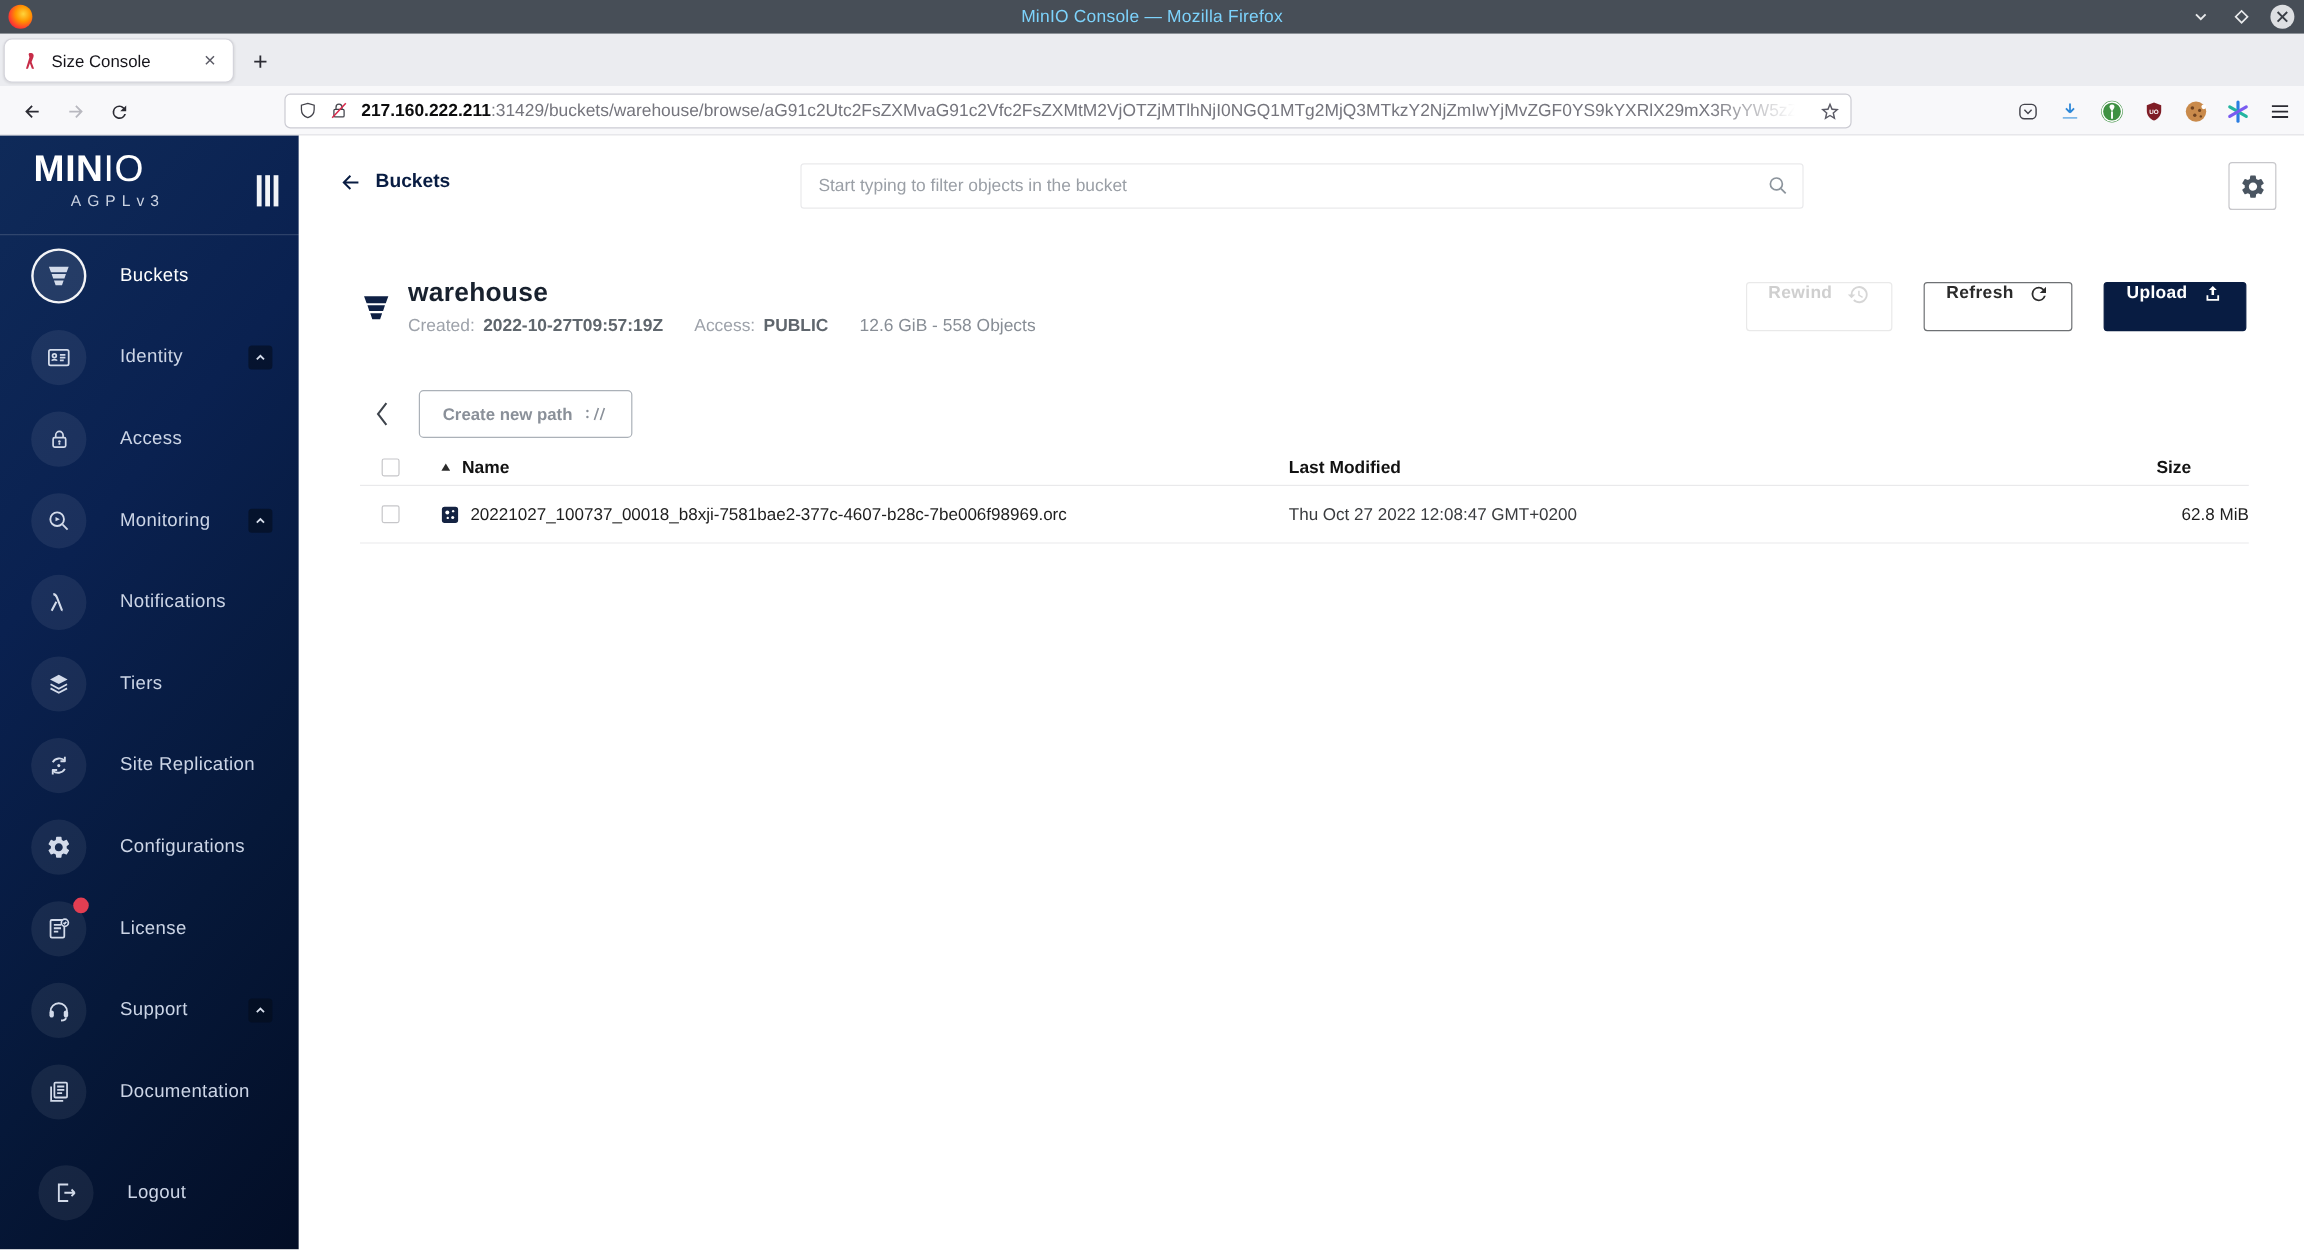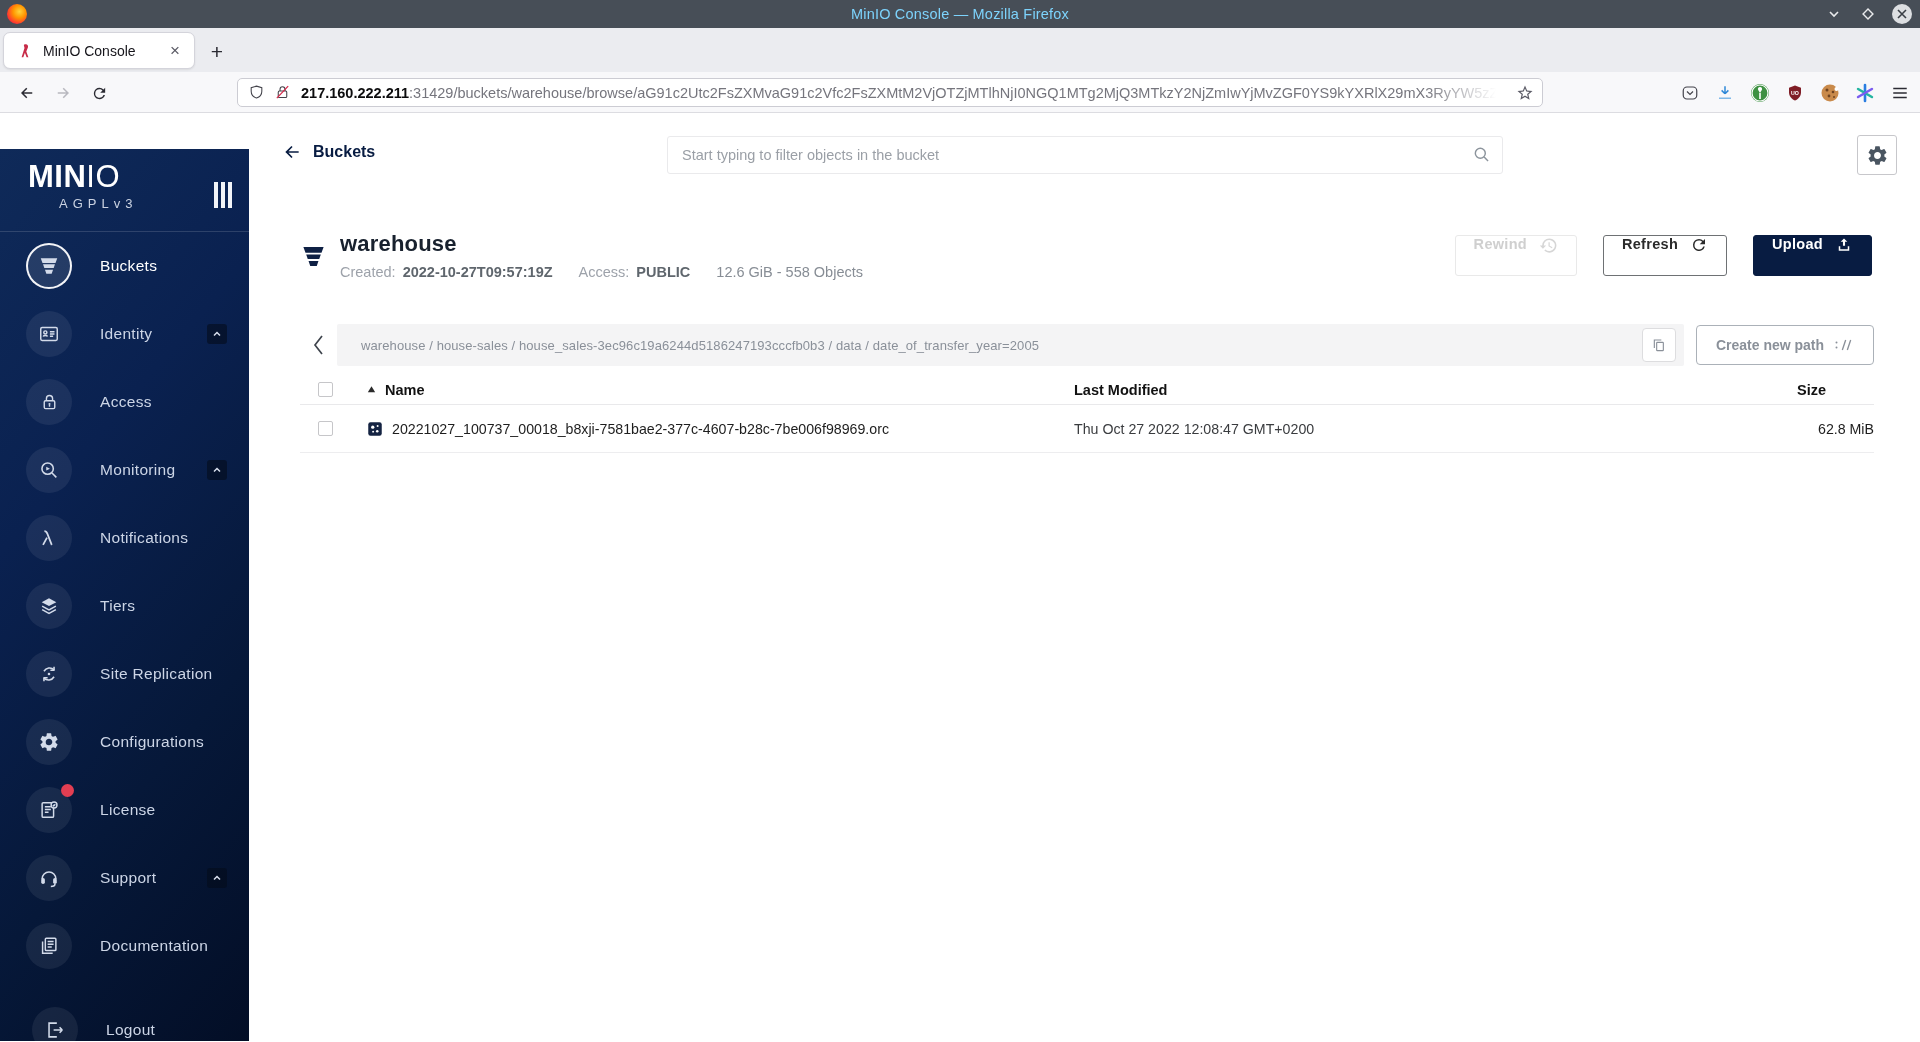--- a/index.html
+++ b/index.html
@@ -38,21 +38,21 @@
   .url-host { color:#0C0C0D; font-weight:700; }
   .url-rest { color:#75757D; }
   .nav-right { position:absolute; right:10px; top:0; height:41px; display:flex; align-items:center; gap:15px; }
   .ext { width:20px; height:20px; display:flex; align-items:center; justify-content:center; }
 
   
   .app { display:flex; height:928px; }
 
   
   .sidebar { position:relative; width:249px; flex:0 0 249px; color:#CFD7E6;
-    background:linear-gradient(130deg,#0F2A59 0%,#0A2150 34%,#061839 68%,#030E26 100%);margin-top:36px; }
+    background:linear-gradient(130deg,#0F2A59 0%,#0A2150 34%,#061839 68%,#030E26 100%); }
   .brand { position:absolute; left:0; top:0; width:100%; height:82px; }
   .brand-logo { position:absolute; left:28px; top:10px; font-size:31px; color:#fff; letter-spacing:.5px; }
   .logo-min { font-weight:900; }
   .logo-io { font-weight:200; }
   .brand-sub { position:absolute; left:59px; top:47px; font-size:13px; letter-spacing:5px; color:#CBD3E2; }
   .collapse-bars { position:absolute; right:17px; top:33px; display:flex; gap:3px; }
   .collapse-bars i { width:4px; height:26px; background:#F2F4F8; }
   .nav { position:absolute; top:82px; left:0; right:0; bottom:0; border-top:1px solid rgba(255,255,255,.14); }
   .nav-item { height:68px; display:flex; align-items:center; padding-left:26px; cursor:pointer; }
   .nav-item.logout { margin-top:16px;padding-left:32px; }
@@ -160,21 +160,21 @@
           </svg>
       </div>
     </div>
   </div>
 
   <div class="tabstrip">
     <div class="tab">
       <svg class="favicon" viewBox="0 0 16 16">
         <path d="M9.2 1.2c1.6.4 2.2 1.8 1.7 3.2L9.3 8.6l2.1 5.6H9.6L7.9 9.8l-1.6 4.4H4.6L7.5 5 6.9 2.4c-.2-.8.6-1.5 2.3-1.2z" fill="#C72C48"></path>
       </svg>
-      <span class="tab-title">MinIO Console</span>
+      <span class="tab-title">Size Console</span>
       <span class="tab-close">×</span>
     </div>
     <div class="newtab">+</div>
   </div>
 
   <div class="navbar">
     <div class="nav-btn" style="left:14px">
       <svg width="18" height="18" viewBox="0 0 24 24">
           <path fill="#2B2B33" d="M19 11H7.8l4.6-4.6L11 5l-7 7 7 7 1.4-1.4L7.8 13H19v-2z"></path>
         </svg>
@@ -481,29 +481,20 @@
           </button>
         </div>
       </section>
 
       <section class="pathbar">
         <div class="path-back">
           <svg width="15" height="24" viewBox="0 0 15 24">
               <polyline points="11,3 4,12 11,21" fill="none" stroke="#3E444C" stroke-width="1.7"></polyline>
             </svg>
         </div>
-        <div class="crumbs">
-          <span class="crumb-text">warehouse / house-sales / house_sales-3ec96c19a6244d5186247193cccfb0b3 / data / date_of_transfer_year=2005</span>
-          <div class="copy-btn">
-            <svg width="16" height="16" viewBox="0 0 24 24" fill="none" stroke="currentColor" stroke-width="1.7">
-              <rect x="8.5" y="8" width="10" height="12.5" rx="1"></rect>
-                <path d="M15.5 4.5H5v12"></path>
-            </svg>
-          </div>
-        </div>
         <button class="create-path-btn">
           <span>Create new path</span>
           <svg width="20" height="16" viewBox="0 0 24 18" fill="none" stroke="currentColor" stroke-width="1.6">
             <circle cx="3" cy="6" r="1.2" fill="currentColor" stroke="none"></circle>
               <circle cx="3" cy="12" r="1.2" fill="currentColor" stroke="none"></circle>
             <path d="M10 15L14 3M16 15L20 3"></path>
           </svg>
         </button>
       </section>
 

